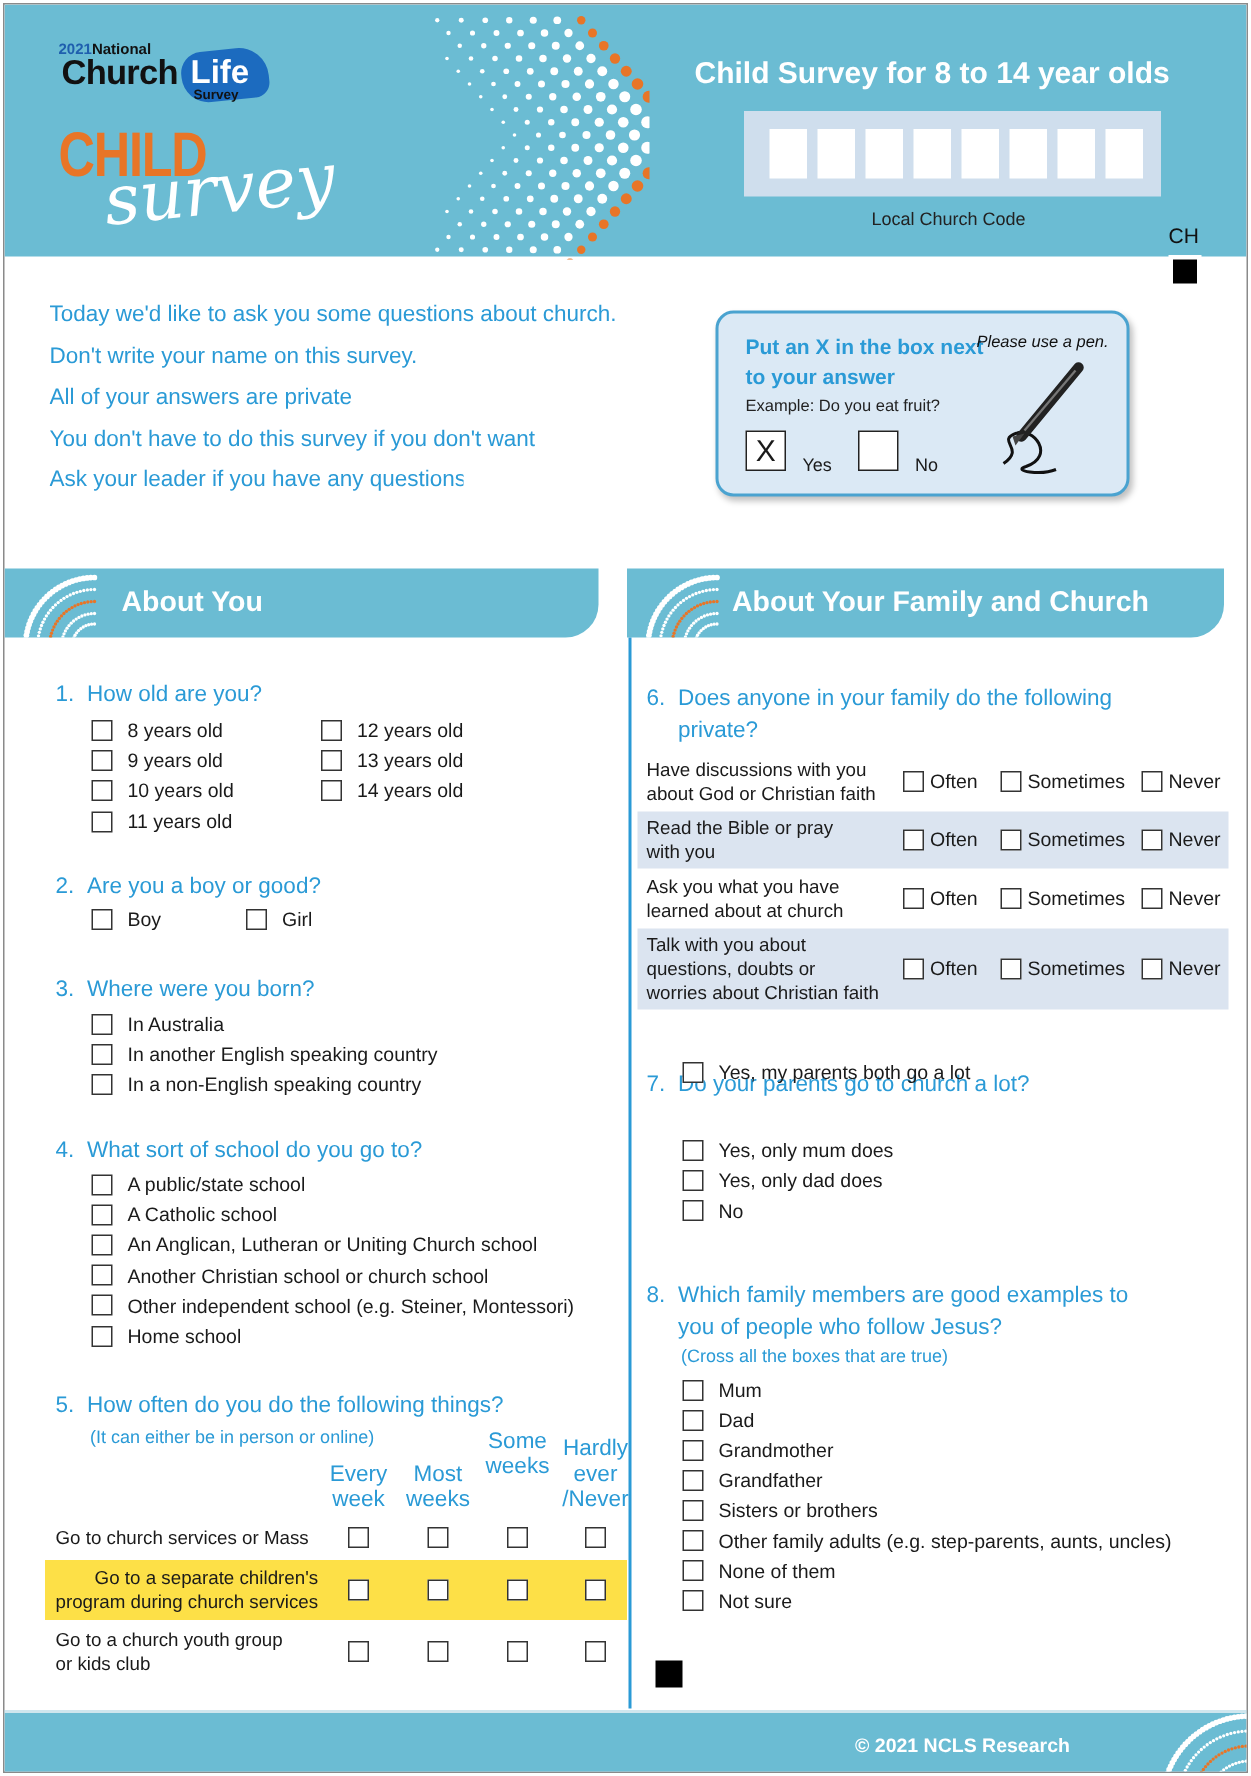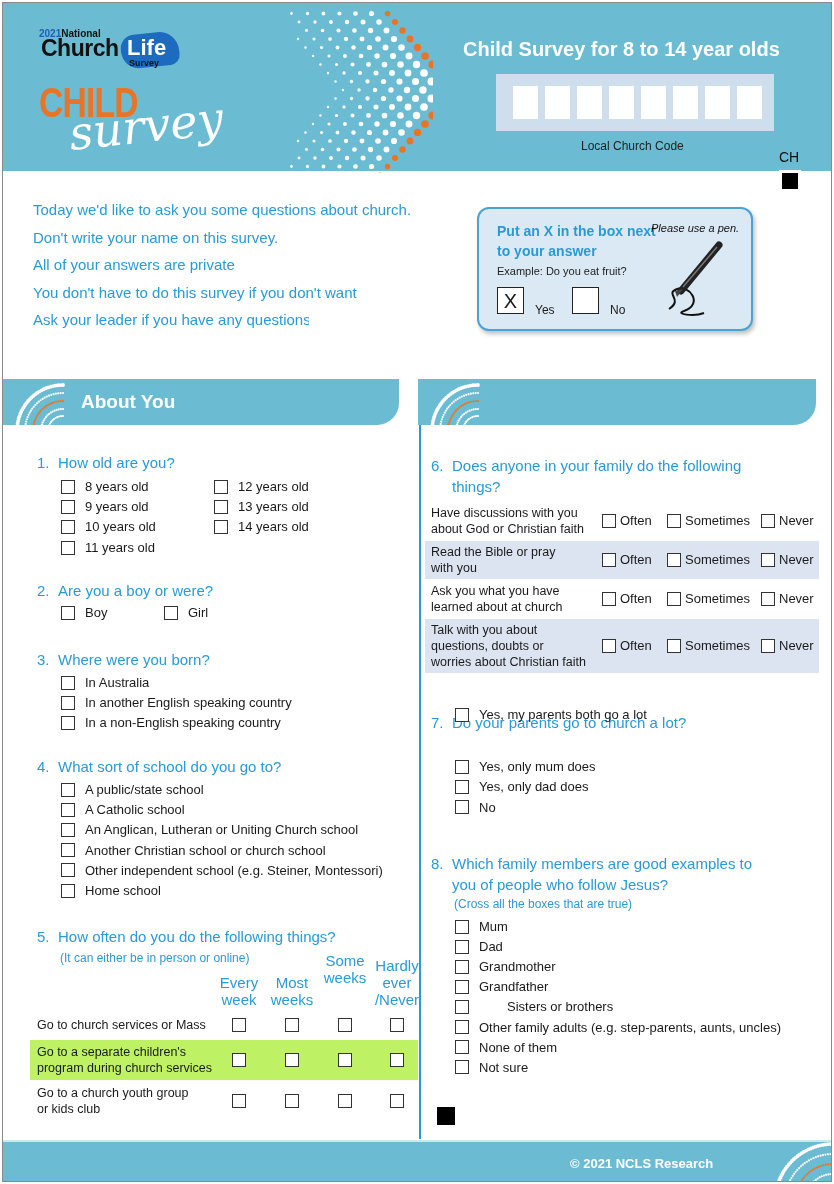--- a/index.html
+++ b/index.html
@@ -44,21 +44,21 @@
   .divider { position: absolute; left: 416px; top: 422px; width: 2px; height: 714px; background: #2a9ad6; }
   
   .q { position: absolute; font-size: 15px; color: #2a9ad6; }
   .q .num { display: inline-block; width: 21px; }
   .opt { position: absolute; font-size: 13px; color: #1a1a1a; display: flex; align-items: center; white-space: nowrap; }
   .cb { display: inline-block; width: 14px; height: 14px; border: 1px solid #333; background: #fff; margin-right: 10px; flex: none; }
   .sub { position: absolute; font-size: 12px; color: #2a9ad6; }
   
   .q5-col { position: absolute; font-size: 15px; color: #2a9ad6; text-align: center; line-height: 17px; }
   .q5-row { position: absolute; left: 27px; width: 388px; font-size: 12.5px; line-height: 16px; color: #1a1a1a; }
-  .q5-row.shade { background: #bef264; }
+  .q5-row.shade { background: #fde047; text-align: right; }
   .q5-row .lbl { position: absolute; left: 7px; }
   .q5-row .cb { position: absolute; margin: 0; }
   
   .q6-row { position: absolute; left: 422px; width: 394px; font-size: 12.5px; color: #1a1a1a; line-height: 16px; }
   .q6-row.shade { background: #dbe4f0; }
   .q6-row .lbl { position: absolute; left: 6px; }
   .q6-row .choice { position: absolute; display: flex; align-items: center; font-size: 13px; }
   .q6-row .choice .cb { margin-right: 4px; }
   .reg-mark { position: absolute; left: 434px; top: 1104px; width: 18px; height: 18px; background: #000; }
   .footer { position: absolute; left: 0; top: 1137px; width: 828px; height: 42px; background: #6bbcd3; border-top: 2px solid #cfe6ee; }
@@ -497,20 +497,21 @@
         <circle cx="45.00961894323342" cy="42.50000000000001" r="1.1" fill="#ffffff"></circle>
         <circle cx="46.099699895631474" cy="40.86857856486919" r="1.1" fill="#ffffff"></circle>
         <circle cx="47.39339828220179" cy="39.39339828220179" r="1.1" fill="#ffffff"></circle>
         <circle cx="48.86857856486919" cy="38.099699895631474" r="1.1" fill="#ffffff"></circle>
         <circle cx="50.49999999999999" cy="37.00961894323342" r="1.1" fill="#ffffff"></circle>
         <circle cx="52.25974851452364" cy="36.1418070123307" r="1.1" fill="#ffffff"></circle>
         <circle cx="54.11771432346219" cy="35.511112605663975" r="1.1" fill="#ffffff"></circle>
         <circle cx="56.04210711669923" cy="35.12832707939285" r="1.1" fill="#ffffff"></circle>
         <circle cx="58" cy="35" r="1.1" fill="#ffffff"></circle>
       </svg>
+    <div class="title" style="left:70px">About Your Family and Church</div>
   </div>
   <div class="divider"></div>
 
   <div class="q" style="left:34px;top:451px"><span class="num">1.</span><span>How old are you?</span></div>
   <div id="q1opts">
       <div class="opt" style="left: 58px; top: 476px;">
         <span class="cb"></span>
         <span>8 years old</span>
       </div>
       <div class="opt" style="left: 58px; top: 496px;">
@@ -532,21 +533,21 @@
       <div class="opt" style="left: 211px; top: 496px;">
         <span class="cb"></span>
         <span>13 years old</span>
       </div>
       <div class="opt" style="left: 211px; top: 516px;">
         <span class="cb"></span>
         <span>14 years old</span>
       </div>
     </div>
 
-  <div class="q" style="left:34px;top:579px"><span class="num">2.</span><span>Are you a boy or were?</span></div>
+  <div class="q" style="left:34px;top:579px"><span class="num">2.</span><span>Are you a boy or good?</span></div>
   <div id="q2opts">
       <div class="opt" style="left: 58px; top: 602px;">
         <span class="cb"></span>
         <span>Boy</span>
       </div>
       <div class="opt" style="left: 161px; top: 602px;">
         <span class="cb"></span>
         <span>Girl</span>
       </div>
     </div>
@@ -639,21 +640,21 @@
           <div>Go to a church youth group</div>
           <div>or kids club</div>
         </div>
         <span class="cb" style="left: 202px; top: 13px;"></span>
         <span class="cb" style="left: 255px; top: 13px;"></span>
         <span class="cb" style="left: 308px; top: 13px;"></span>
         <span class="cb" style="left: 360px; top: 13px;"></span>
       </div>
     </div>
 
-  <div class="q" style="left:428px;top:452px;line-height:21px"><span class="num">6.</span><span>Does anyone in your family do the following</span><br><span class="num"></span><span>things?</span></div>
+  <div class="q" style="left:428px;top:452px;line-height:21px"><span class="num">6.</span><span>Does anyone in your family do the following</span><br><span class="num"></span><span>private?</span></div>
   <div id="q6table">
       <div class="q6-row" style="top: 498px; height: 39px;">
         <div class="lbl" style="top: 3.5px;">
           <div>Have discussions with you</div>
           <div>about God or Christian faith</div>
         </div>
         <div class="choice" style="left: 177px; top: 11.5px;">
           <span class="cb"></span>
           <span>Often</span>
         </div>
@@ -755,21 +756,21 @@
         <span>Dad</span>
       </div>
       <div class="opt" style="left: 452px; top: 956.2px;">
         <span class="cb"></span>
         <span>Grandmother</span>
       </div>
       <div class="opt" style="left: 452px; top: 976.3px;">
         <span class="cb"></span>
         <span>Grandfather</span>
       </div>
-      <div class="opt" style="left: 452px; top: 996.4px; gap: 28px;">
+      <div class="opt" style="left: 452px; top: 996.4px;">
         <span class="cb"></span>
         <span>Sisters or brothers</span>
       </div>
       <div class="opt" style="left: 452px; top: 1016.5px;">
         <span class="cb"></span>
         <span>Other family adults (e.g. step-parents, aunts, uncles)</span>
       </div>
       <div class="opt" style="left: 452px; top: 1036.6px;">
         <span class="cb"></span>
         <span>None of them</span>

